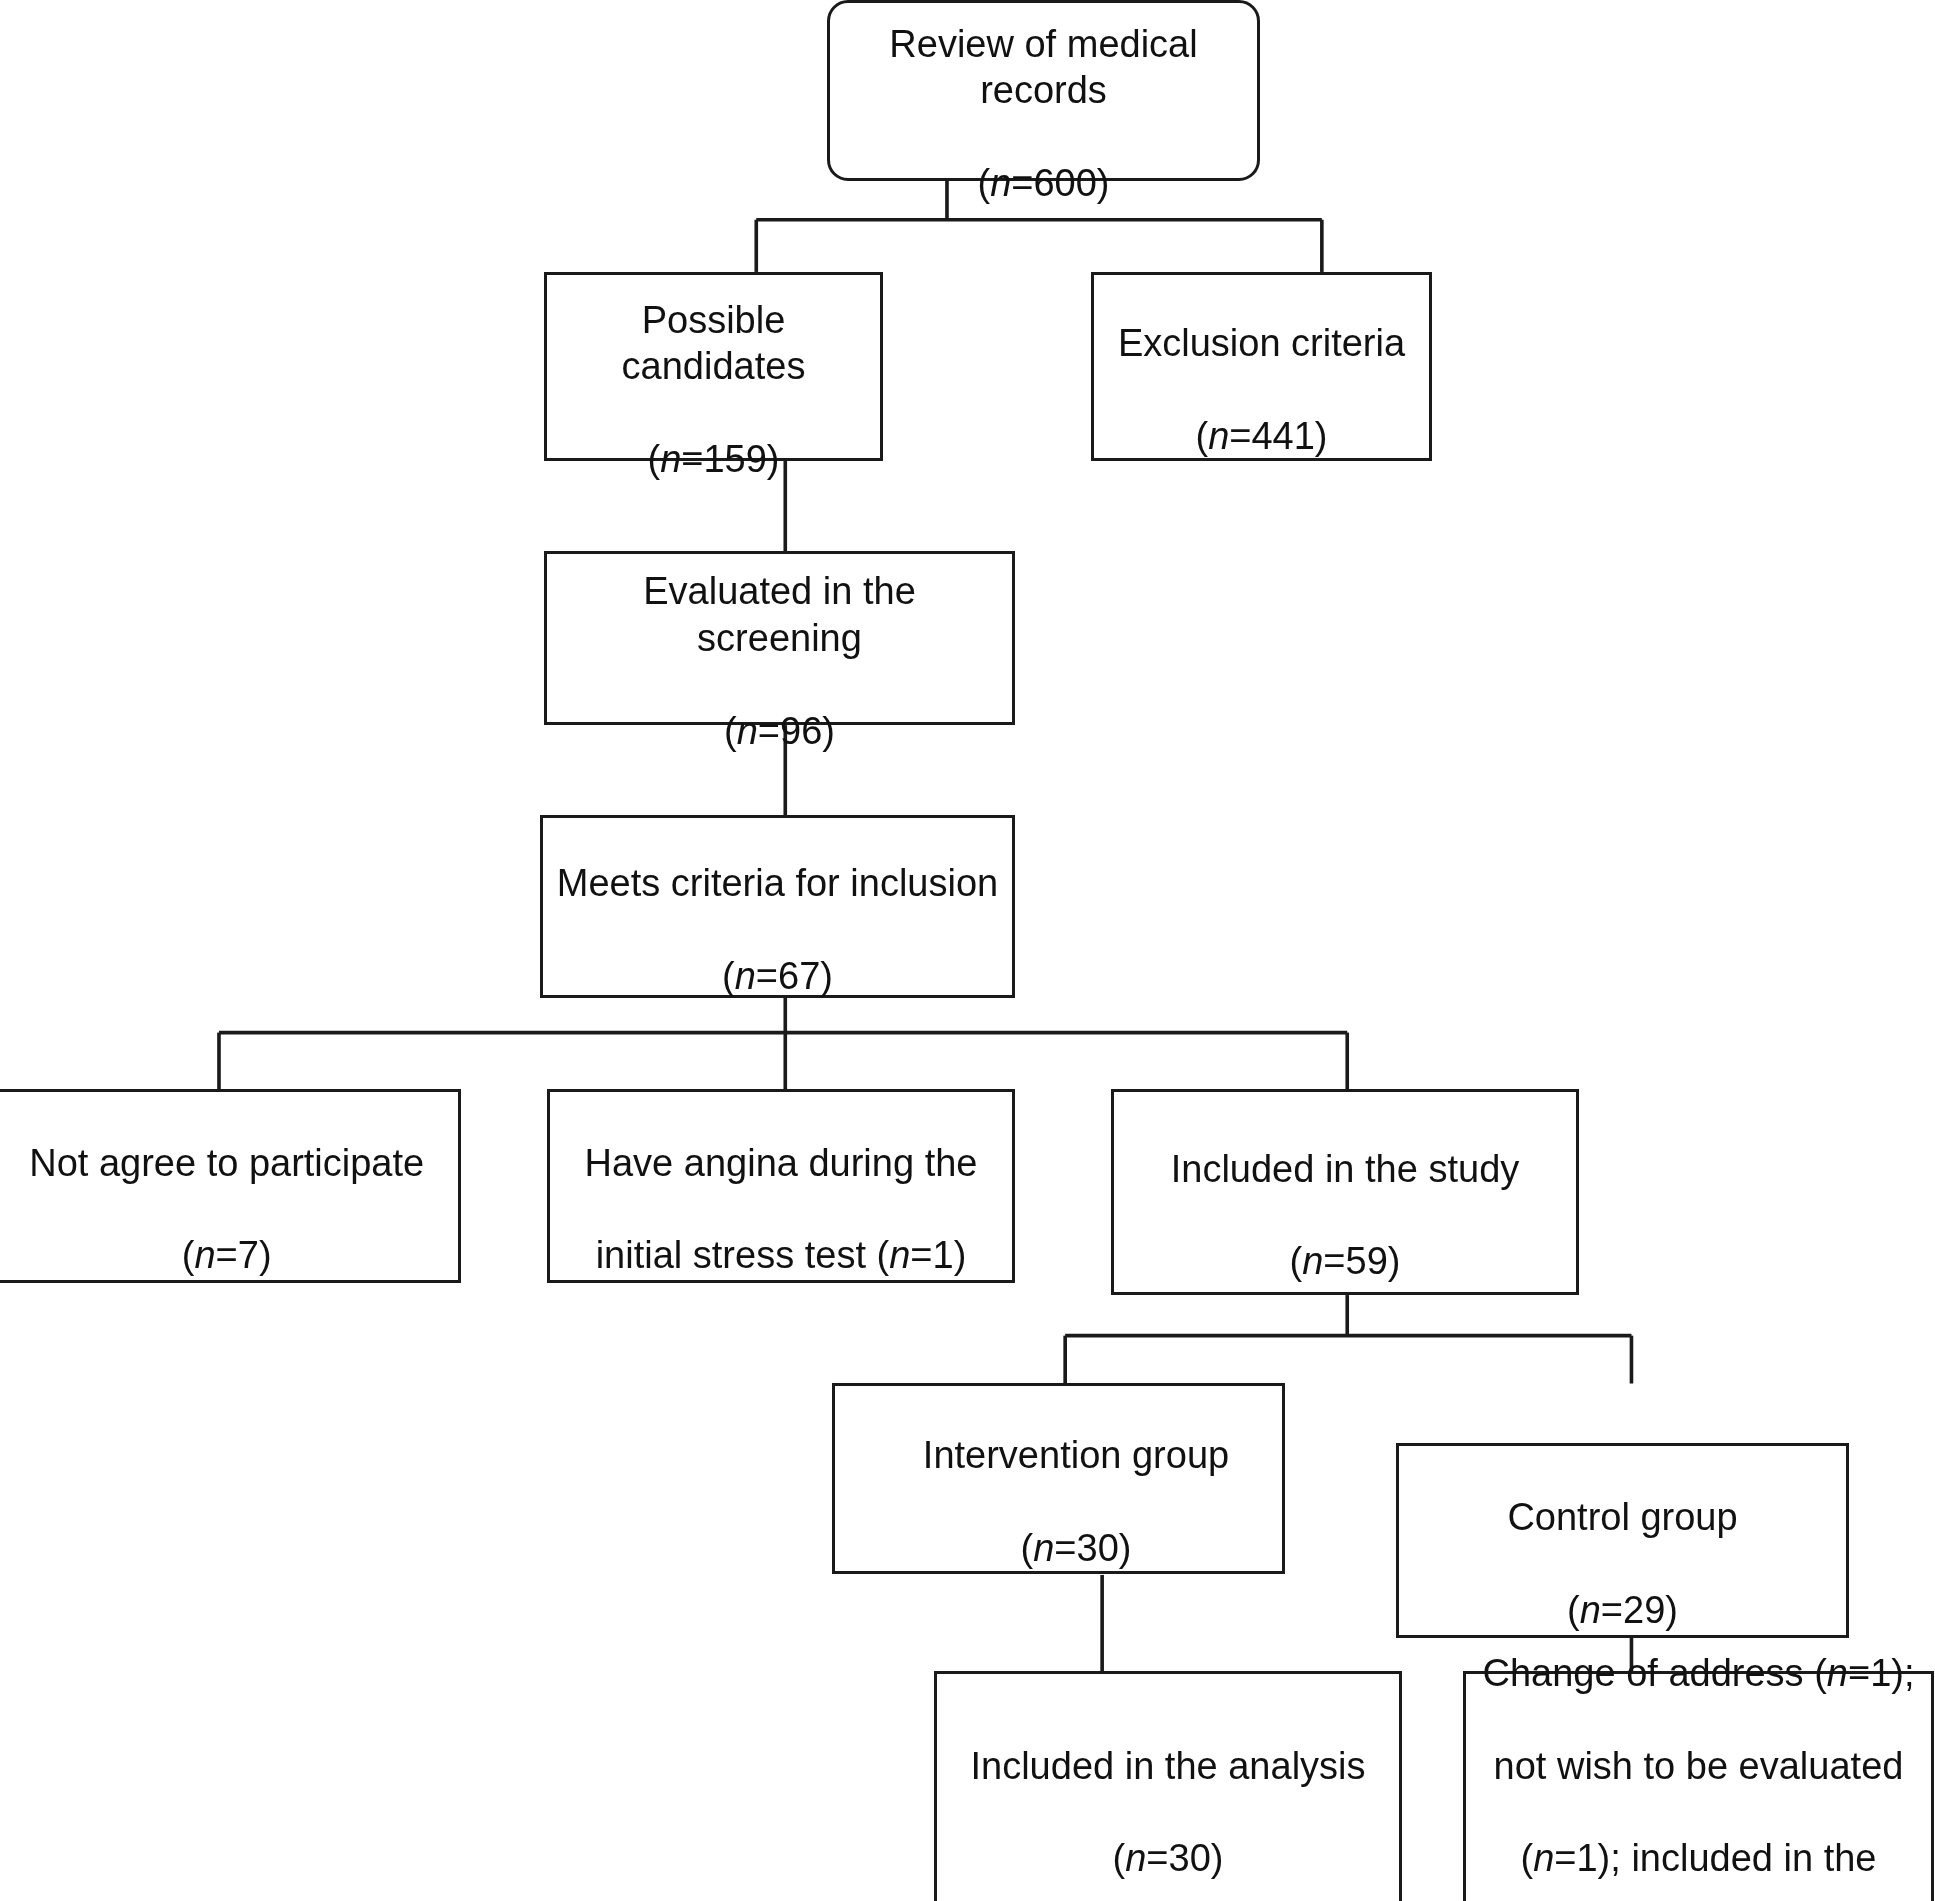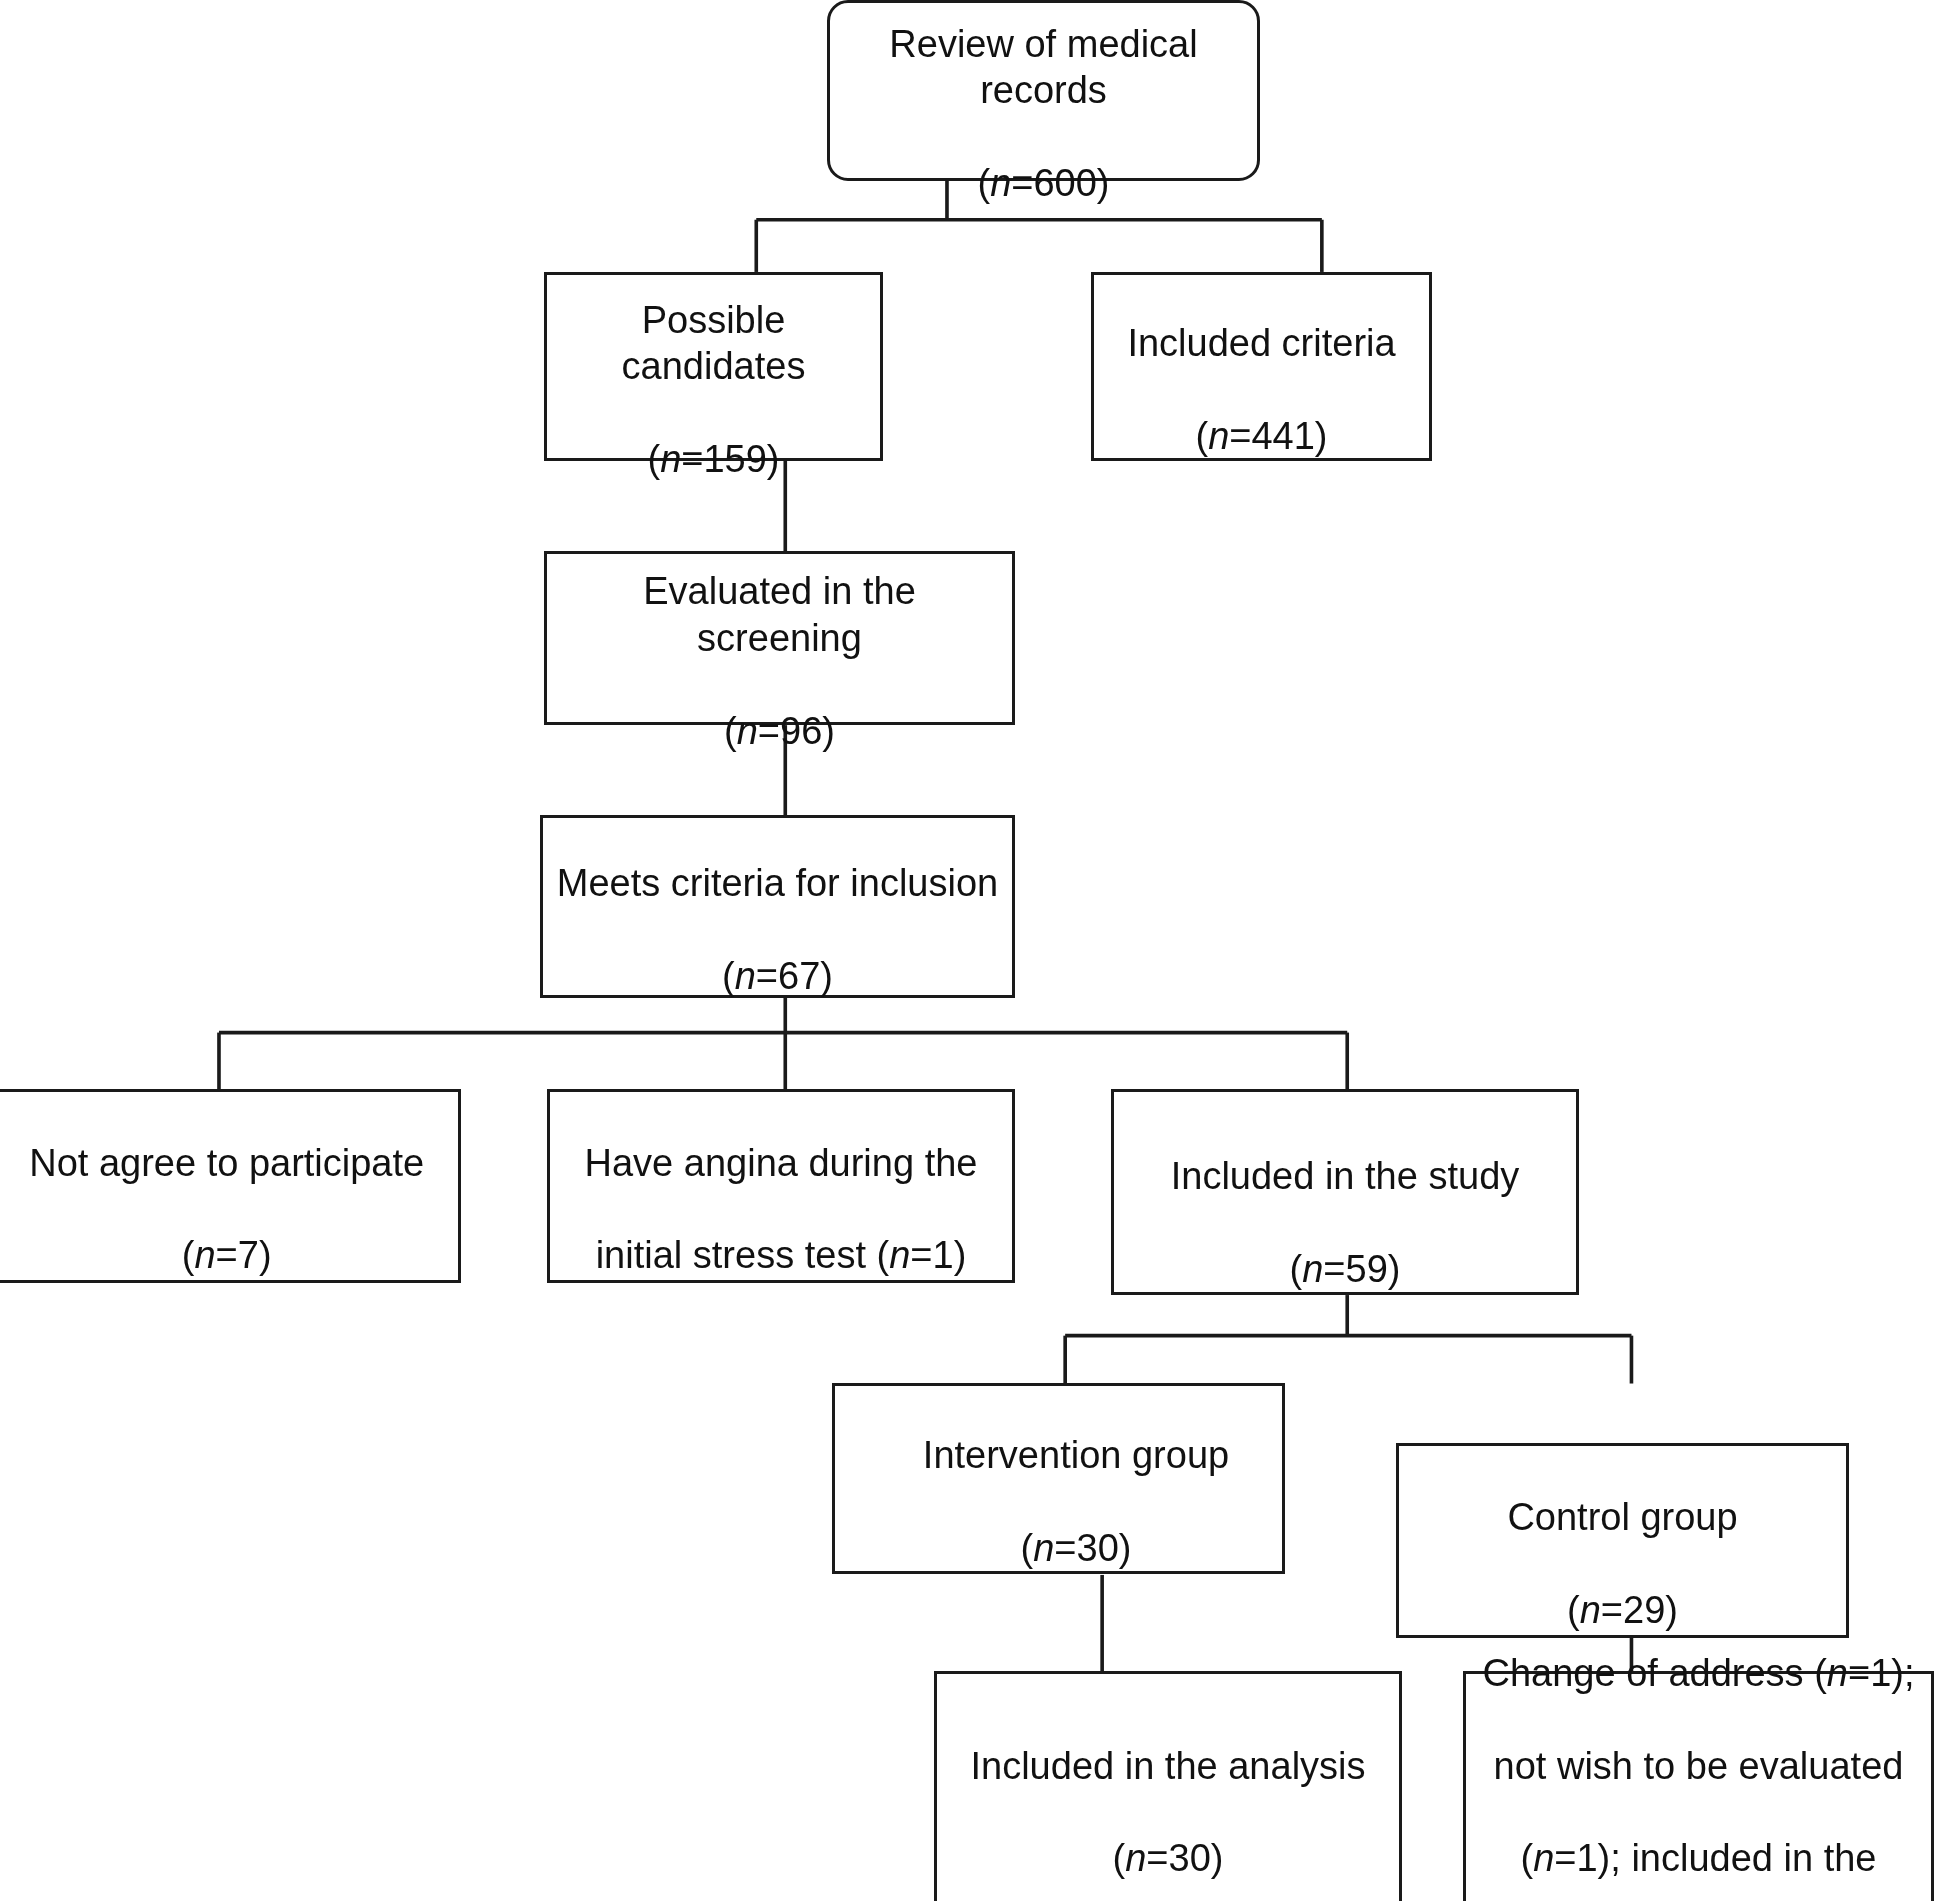--- a/index.html
+++ b/index.html
@@ -93,21 +93,21 @@
 
   <div class="node-box" style="left:544px; top:272px; width:339px; height:189px;">
     <div class="node-text">
       <span>Possible candidates</span><br>
       <span>(</span><em>n</em><span>=159)</span>
     </div>
   </div>
 
   <div class="node-box" style="left:1091px; top:272px; width:341px; height:189px;">
     <div class="node-text">
-      <span>Included criteria</span><br>
+      <span>Exclusion criteria</span><br>
       <span>(</span><em>n</em><span>=441)</span>
     </div>
   </div>
 
   <div class="node-box" style="left:544px; top:551px; width:471px; height:174px;">
     <div class="node-text">
       <span>Evaluated in the screening</span><br>
       <span>(</span><em>n</em><span>=96)</span>
     </div>
   </div>
@@ -126,21 +126,21 @@
     </div>
   </div>
 
   <div class="node-box" style="left:547px; top:1089px; width:468px; height:194px;">
     <div class="node-text">
       <span>Have angina during the</span><br>
       <span>initial stress test (</span><em>n</em><span>=1)</span>
     </div>
   </div>
 
-  <div class="node-box" style="left:1111px; top:1089px; width:468px; height:206px;align-items:flex-end;">
+  <div class="node-box" style="left:1111px; top:1089px; width:468px; height:206px;">
     <div class="node-text">
       <span>Included in the study</span><br>
       <span>(</span><em>n</em><span>=59)</span>
     </div>
   </div>
 
   <div class="node-box" style="left:832px; top:1383px; width:453px; height:191px;padding-left:35px;">
     <div class="node-text">
       <span>Intervention group</span><br>
       <span>(</span><em>n</em><span>=30)</span>

